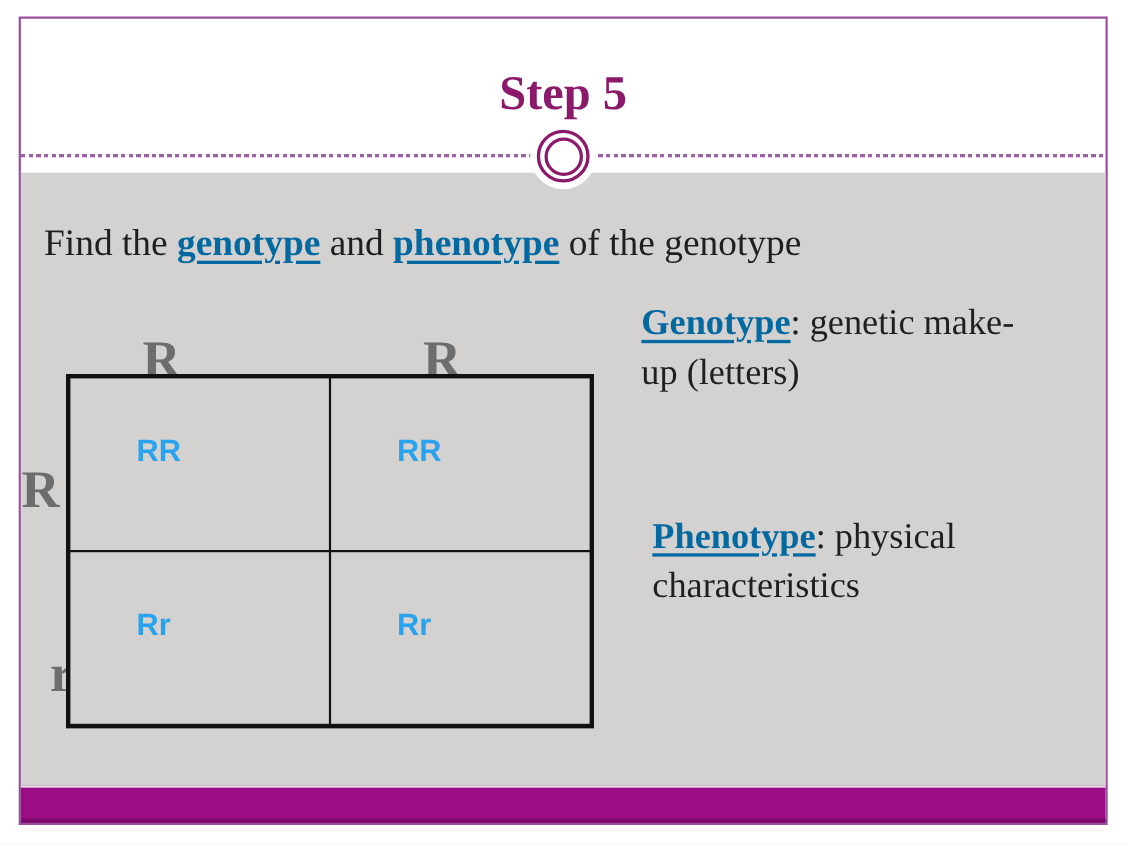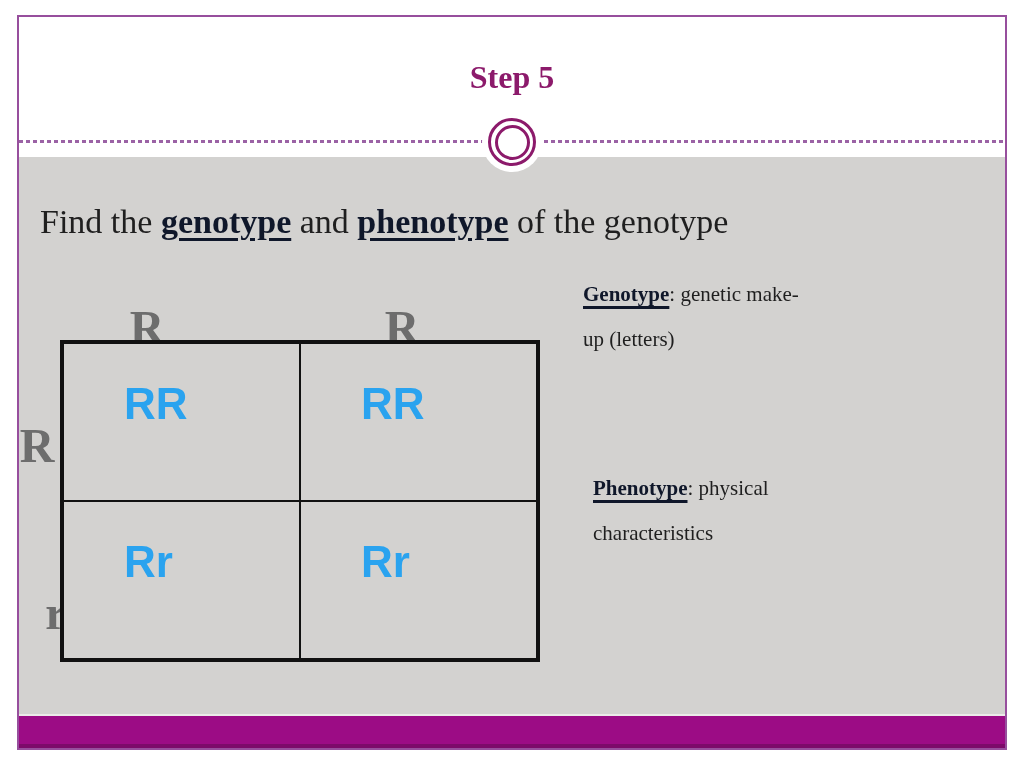--- a/index.html
+++ b/index.html
@@ -16,21 +16,21 @@
     width: 986px; height: 731px;
     border: 2px solid #974f9d;
     background: #ffffff;
   }
   
   .slide-title {
     position: absolute;
     left: 0; right: 0; top: 42px;
     margin: 0;
     text-align: center;
-    font-size: 32px;
+    font-size: 44px;
     font-weight: bold;
     color: #8c1a6b;
     letter-spacing: 0px;
   }
   .dashed-line {
     position: absolute;
     left: 0; right: 0; top: 123px;
     height: 3px;
     background: repeating-linear-gradient(90deg, #9b62a5 0 4px, rgba(0,0,0,0) 4px 7px);
   }
@@ -79,21 +79,21 @@
   .prompt {
     position: absolute;
     left: 21px; top: 186px;
     margin: 0;
     font-size: 34px;
     color: #1f1f1f;
     white-space: nowrap;
     z-index: 2;
   }
   .term {
-    color: #0f172a;
+    color: #0369a1;
     font-weight: bold;
     text-decoration: underline;
     text-decoration-thickness: 3px;
     text-underline-offset: 5px;
   }
   
   .pgrid {
     position: absolute;
     left: 41px; top: 323px;
     width: 472px; height: 314px;
@@ -101,25 +101,25 @@
     background: #111111;
     display: grid;
     grid-template-columns: 1fr 1fr;
     grid-template-rows: 1fr 1fr;
     gap: 2px;
     z-index: 2;
   }
   .pcell {
     background: #d3d2d0;
     padding-left: 60px;
-    padding-top: 38px;
+    padding-top: 52px;
     box-sizing: border-box;
     font-family: "Liberation Sans", "DejaVu Sans", sans-serif;
     font-weight: bold;
-    font-size: 44px;
+    font-size: 28px;
     color: #2aa3ef;
     line-height: 1;
   }
   .allele {
     position: absolute;
     width: 60px;
     text-align: center;
     font-size: 48px;
     font-weight: bold;
     color: #6d6d6d;
@@ -127,21 +127,21 @@
     z-index: 2;
   }
   .colh-1 { left: 98px;  top: 287px; }
   .colh-2 { left: 353px; top: 287px; }
   .rowh-1 { left: -12px; top: 405px; }
   .rowh-2 { left: 7px;   top: 572px; }
   
   .definition {
     position: absolute;
     margin: 0;
-    font-size: 21px;
+    font-size: 33px;
     line-height: 45px;
     color: #1f1f1f;
     white-space: pre-wrap;
     z-index: 2;
   }
   .def-genotype  { left: 564px; top: 255px; width: 420px; }
   .def-phenotype { left: 574px; top: 413px; width: 410px; margin-top: 36px; }
 </style>
 </head>
 <body>

